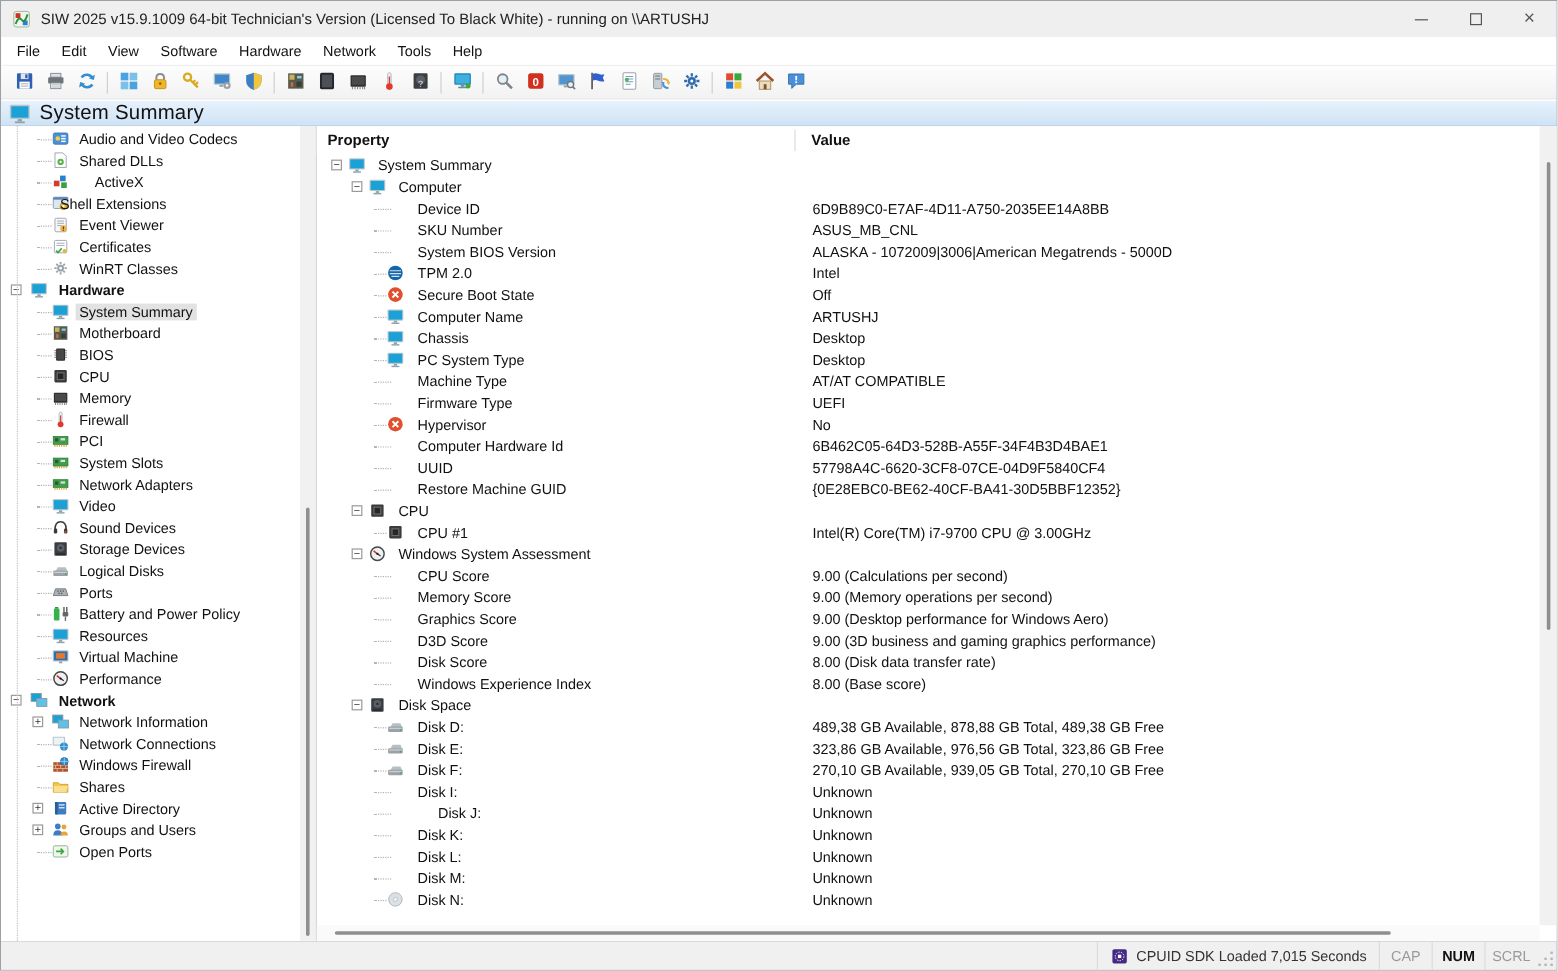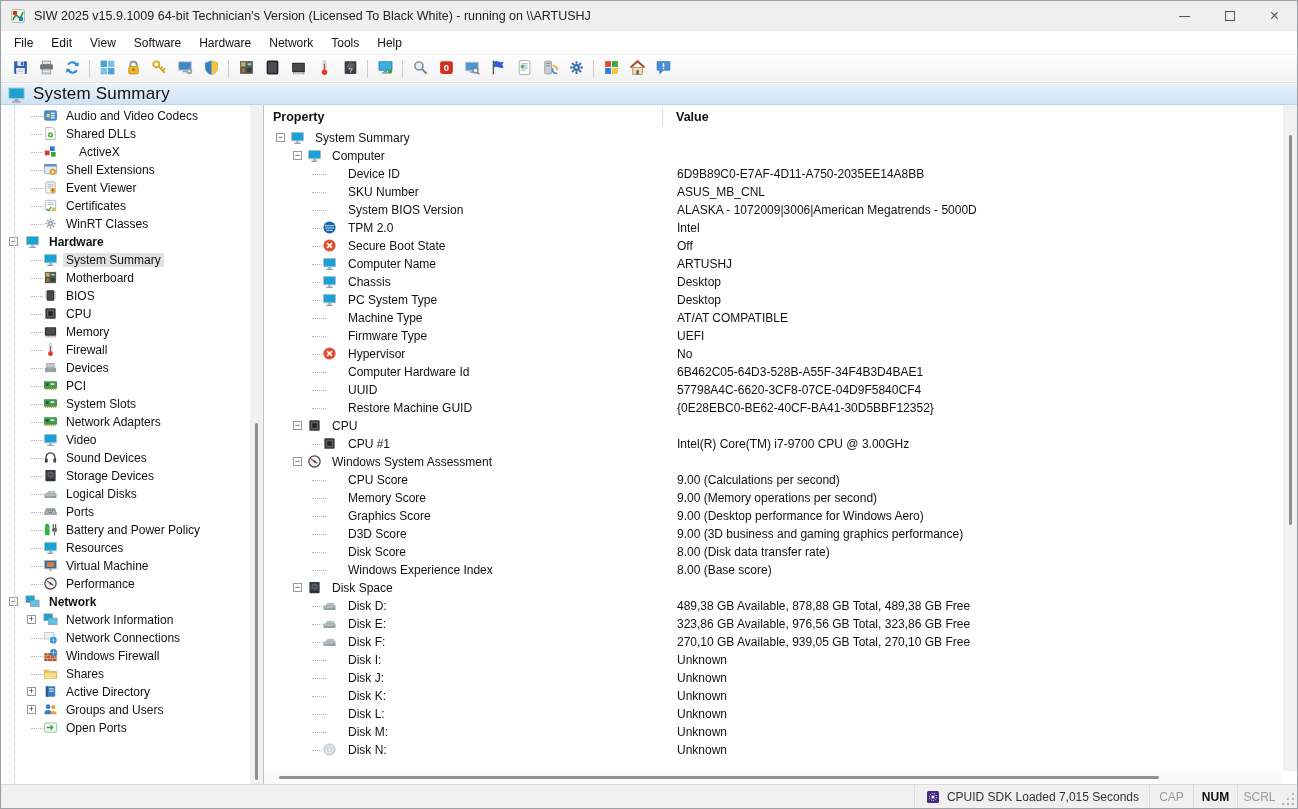--- a/index.html
+++ b/index.html
@@ -349,21 +349,21 @@
           <div class="trow">
             <span class="stub" style="left: 30px; width: 12px;"></span>
             <span class="icon" style="left: 42px;">
               <svg viewBox="0 0 16 16" width="15" height="15">
                 <rect x="1.5" y="2.5" width="13" height="10" rx="1" fill="#dfe7ee" stroke="#8a9aa8" stroke-width="0.8"></rect>
                 <rect x="1.5" y="2.5" width="13" height="2.2" fill="#5b87b5"></rect>
                 <circle cx="10.5" cy="10.5" r="3" fill="#e8b53a" stroke="#b58a20" stroke-width="0.7"></circle>
                 <circle cx="10.5" cy="10.5" r="1" fill="#fff"></circle>
               </svg>
             </span>
-            <span class="lbl" style="left: 62px;">Shell Extensions</span>
+            <span class="lbl" style="left: 46px;">Shell Extensions</span>
           </div>
           <div class="trow">
             <span class="stub" style="left: 30px; width: 12px;"></span>
             <span class="icon" style="left: 42px;">
               <svg viewBox="0 0 16 16" width="15" height="15">
                 <rect x="3" y="2" width="10" height="12" rx="1" fill="#f7f7f7" stroke="#98a2ad" stroke-width="0.8"></rect>
                 <path d="M5 4.5h6M5 6.5h6M5 8.5h4" stroke="#9aa5af" stroke-width="0.8"></path>
                 <circle cx="10.5" cy="11" r="2.8" fill="#e8b53a"></circle>
                 <rect x="10" y="9.3" width="1" height="2.4" fill="#8a2a1f"></rect>
                 <rect x="10" y="12.3" width="1" height="1" fill="#8a2a1f"></rect>
@@ -467,31 +467,20 @@
           <div class="trow">
             <span class="stub" style="left: 30px; width: 12px;"></span>
             <span class="icon" style="left: 42px;">
               <svg viewBox="0 0 16 16" width="15" height="15">
                 <rect x="6.7" y="1.5" width="2.6" height="9.5" rx="1.3" fill="#eef3f6" stroke="#9fb0ba" stroke-width="0.7"></rect>
                 <rect x="7.5" y="4.5" width="1" height="6.5" fill="#e03a2f"></rect>
                 <circle cx="8" cy="12.4" r="2.6" fill="#e03a2f"></circle>
               </svg>
             </span>
             <span class="lbl" style="left: 62px;">Firewall</span>
-          </div>
-          <div class="trow">
-            <span class="stub" style="left: 30px; width: 12px;"></span>
-            <span class="icon" style="left: 42px;">
-              <svg viewBox="0 0 16 16" width="15" height="15">
-                <rect x="4" y="3.5" width="8" height="4.5" fill="#c3cacf" stroke="#8a949b" stroke-width="0.6"></rect>
-                <rect x="2" y="8" width="12" height="5" rx="1" fill="#9aa2a8"></rect>
-                <circle cx="12" cy="10.5" r="0.8" fill="#3fae49"></circle>
-              </svg>
-            </span>
-            <span class="lbl" style="left: 62px;">Devices</span>
           </div>
           <div class="trow">
             <span class="stub" style="left: 30px; width: 12px;"></span>
             <span class="icon" style="left: 42px;">
               <svg viewBox="0 0 16 16" width="15" height="15">
                 <rect x="1.5" y="4" width="13" height="7" fill="#3f9e4d" stroke="#2c7a38" stroke-width="0.7"></rect>
                 <path d="M3 11v2M5 11v2M7 11v2M9 11v2M11 11v2M13 11v2" stroke="#c9a227" stroke-width="1"></path>
                 <rect x="3" y="5.5" width="3" height="3" fill="#2c5a33"></rect>
                 <rect x="8" y="5.5" width="4" height="2" fill="#d7e3d9"></rect>
               </svg>
@@ -983,21 +972,21 @@
             <span class="lbl" style="left: 81px;">Disk F:</span>
             <span class="val">270,10 GB Available, 939,05 GB Total, 270,10 GB Free</span>
           </div>
           <div class="trow">
             <span class="stub" style="left: 48px; width: 14px;"></span>
             <span class="lbl" style="left: 81px;">Disk I:</span>
             <span class="val">Unknown</span>
           </div>
           <div class="trow">
             <span class="stub" style="left: 48px; width: 14px;"></span>
-            <span class="lbl" style="left: 81px;">Disk J:</span>
+            <span class="lbl" style="left: 98px;">Disk J:</span>
             <span class="val">Unknown</span>
           </div>
           <div class="trow">
             <span class="stub" style="left: 48px; width: 14px;"></span>
             <span class="lbl" style="left: 81px;">Disk K:</span>
             <span class="val">Unknown</span>
           </div>
           <div class="trow">
             <span class="stub" style="left: 48px; width: 14px;"></span>
             <span class="lbl" style="left: 81px;">Disk L:</span>

